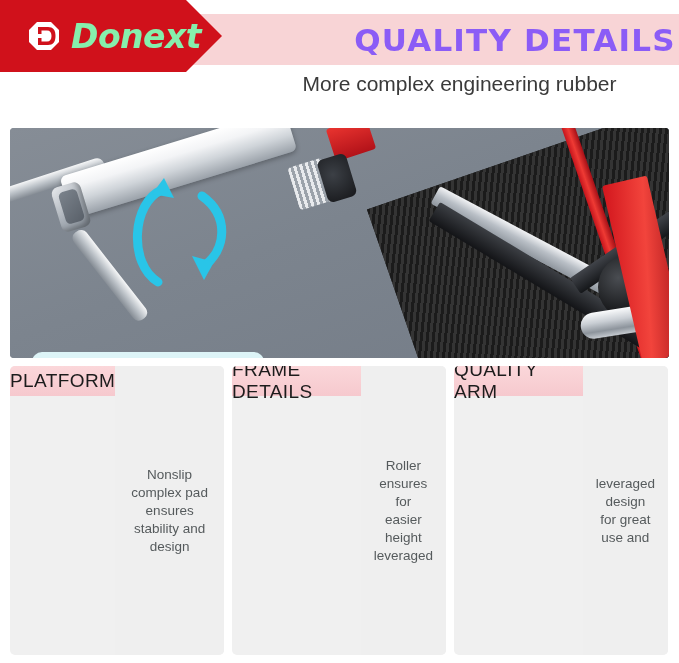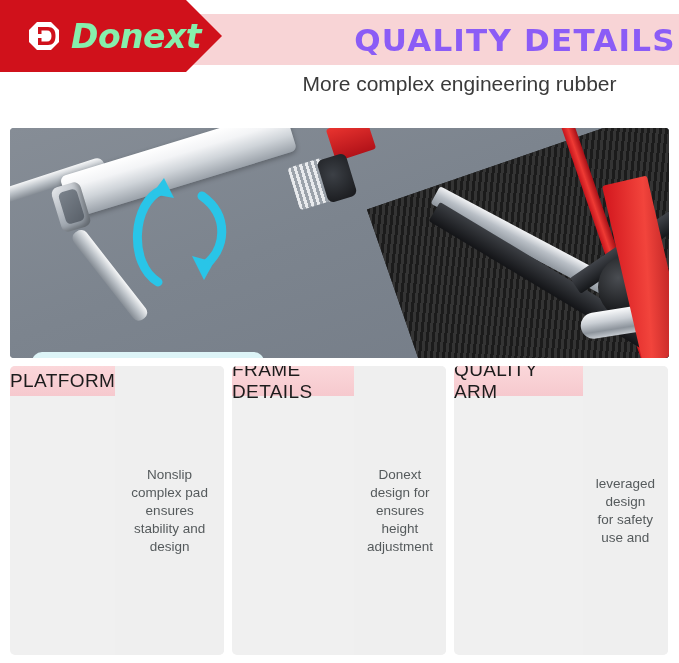--- a/index.html
+++ b/index.html
@@ -262,21 +262,21 @@
         <div class="p2-leg3"></div>
         <div class="p2-leg1"></div>
         <div class="p2-bar2"></div>
         <div class="p2-blkroll"></div>
         <div class="p2-bar"></div>
       </div>
       <div class="band">
         <span>FRAME DETAILS</span>
       </div>
       <div class="cap">
-        <span><span>Donext design for</span><br><span>ensures height adjustment</span></span>
+        <span><span>Roller ensures for</span><br><span>easier height leveraged</span></span>
       </div>
     </div>
 
     <div class="card">
       <div class="photo">
         <div class="p3-bg"></div>
         <div class="p3-red"></div>
         <div class="p3-redtop"></div>
         <div class="p3-chrome"></div>
         <div class="p3-chrome2"></div>
@@ -286,18 +286,18 @@
         <div class="p3-arm2"></div>
         <div class="p3-label">
             <i></i>
           </div>
         <div class="p3-pivot"></div>
       </div>
       <div class="band">
         <span>QUALITY ARM</span>
       </div>
       <div class="cap">
-        <span><span>leveraged design</span><br><span>for safety use and</span><br></span>
+        <span><span>leveraged design</span><br><span>for great use and</span><br></span>
       </div>
     </div>
 
   </div>
 </div>
 
 </body></html>

